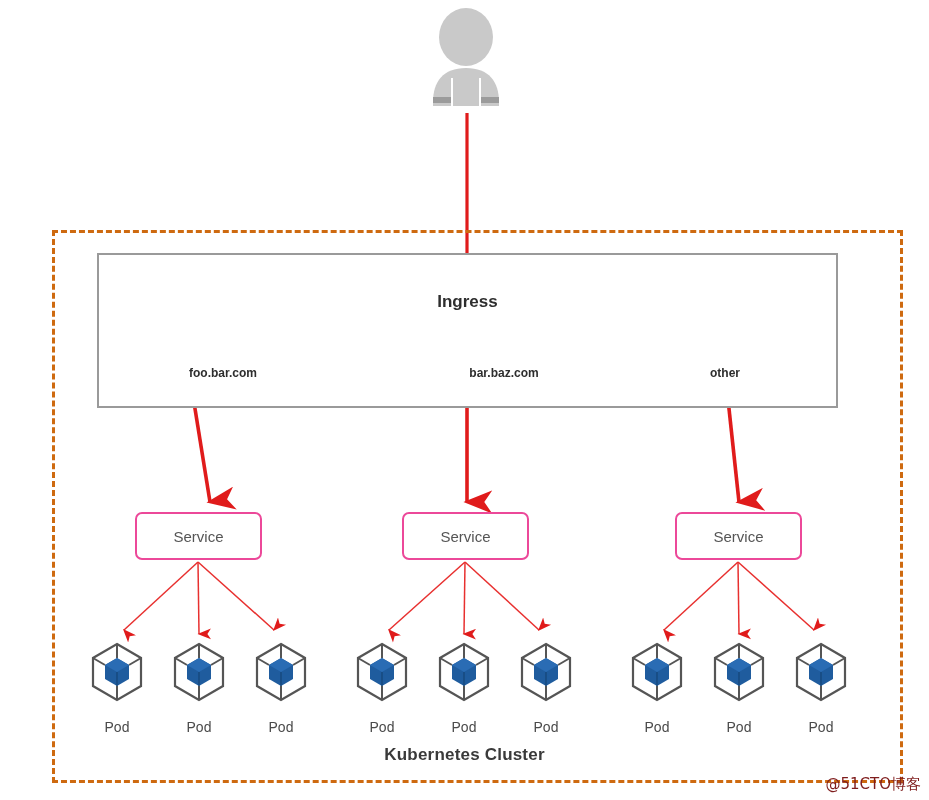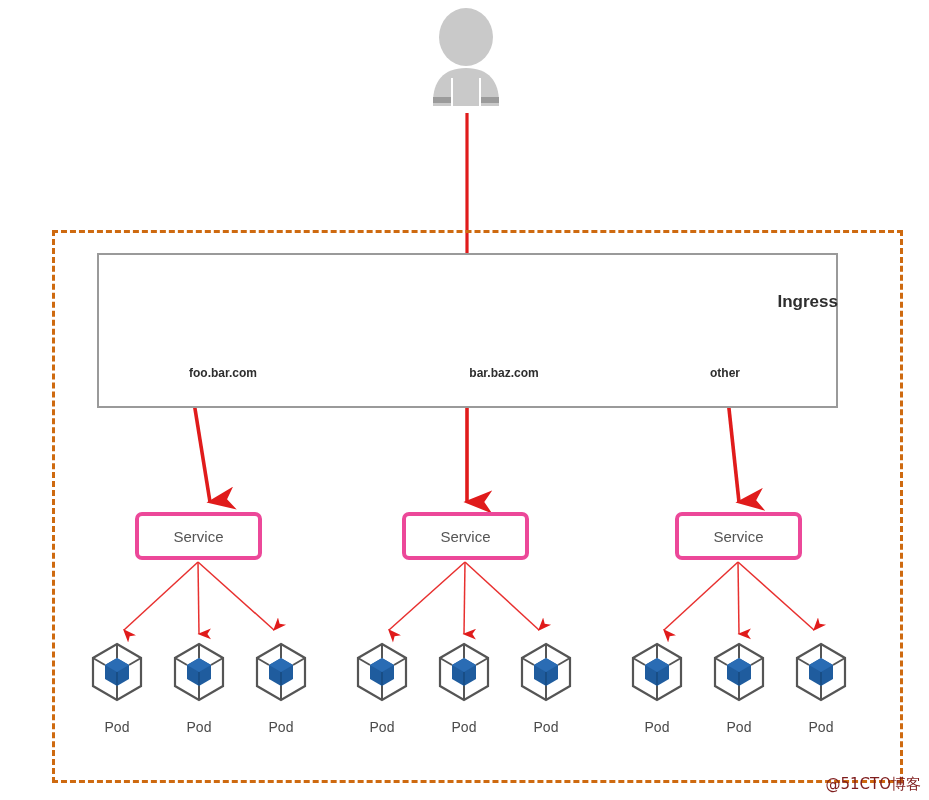--- a/index.html
+++ b/index.html
@@ -46,40 +46,40 @@
     position: absolute;
     left: 97px; top: 253px;
     width: 741px; height: 155px;
     border: 2px solid #9a9a9a;
     background: #ffffff;
   }
   .ingress-title {
     position: absolute;
     left: 97px; top: 292px;
     width: 741px;
-    text-align: right;
+    text-align: center;
     font-size: 17px;
     font-weight: bold;
     color: #2e2e2e;
   }
   .host-label {
     position: absolute;
     top: 366px;
     font-size: 12px;
     font-weight: bold;
     color: #2e2e2e;
     text-align: center;
     white-space: nowrap;
   }
   
   .service-box {
     position: absolute;
     top: 512px;
     width: 127px; height: 48px;
-    border: 4px solid #ec4899;
+    border: 2px solid #ec4899;
     border-radius: 7px;
     background: #ffffff;
     display: flex;
     align-items: center;
     justify-content: center;
     font-size: 15px;
     color: #555555;
   }
   
   .pod {
@@ -163,20 +163,21 @@
       <ellipse cx="41" cy="31" rx="27" ry="29" fill="#C9C9C9"></ellipse>
       <path d="M41,62 C18,62 8,76 8,96 L8,100 L74,100 L74,96 C74,76 64,62 41,62 Z" fill="#C9C9C9"></path>
       <rect x="8" y="91" width="18" height="6" fill="#9b9b9b"></rect>
       <rect x="56" y="91" width="18" height="6" fill="#9b9b9b"></rect>
       <rect x="26" y="72" width="2" height="28" fill="#ffffff"></rect>
       <rect x="54" y="72" width="2" height="28" fill="#ffffff"></rect>
     </svg>
   </div>
 
   <div class="cluster-box"></div>
+  <div class="cluster-label">Kubernetes Cluster</div>
 
   <div class="ingress-box"></div>
   <div class="ingress-title">Ingress</div>
 
   <div class="host-label" style="left:143px; width:160px;">foo.bar.com</div>
   <div class="host-label" style="left:424px; width:160px;">bar.baz.com</div>
   <div class="host-label" style="left:665px; width:120px;">other</div>
 
   <div class="service-box" style="left:135px;">Service</div>
   <div class="service-box" style="left:402px;">Service</div>

